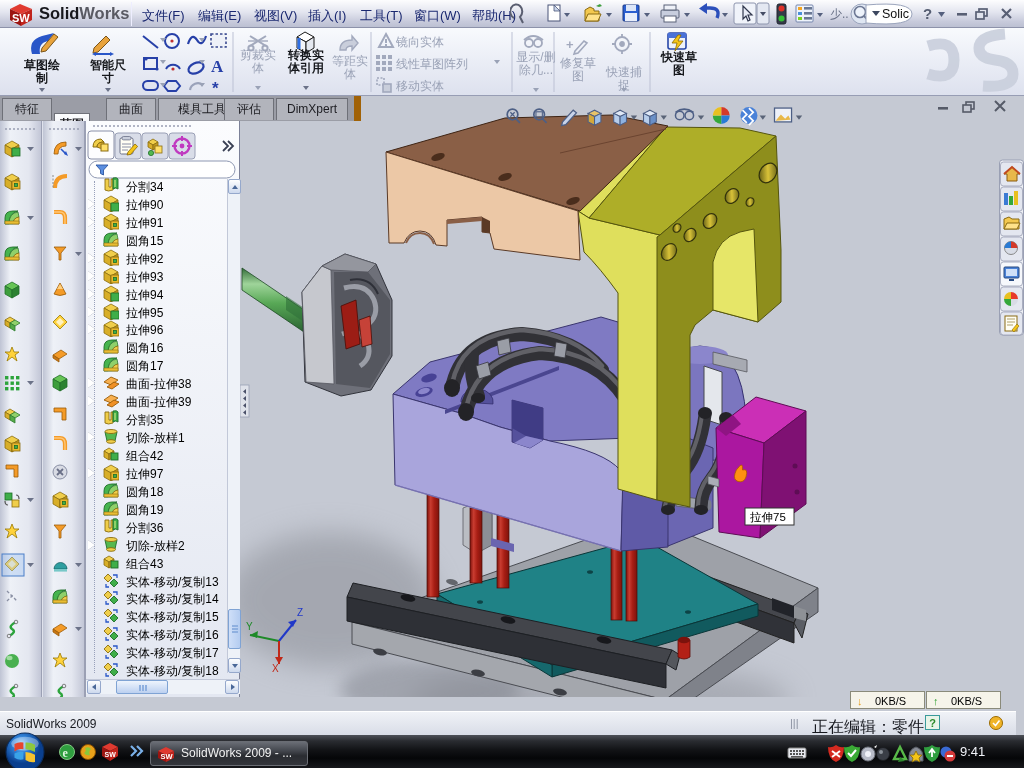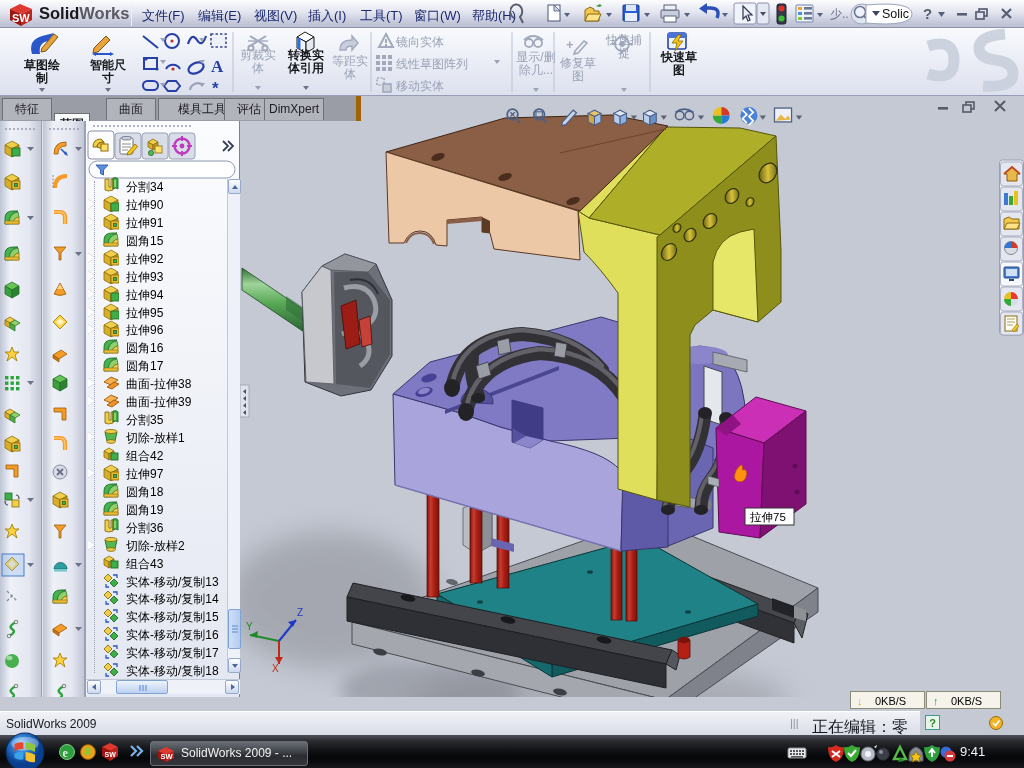--- a/index.html
+++ b/index.html
@@ -13,41 +13,41 @@
 .menu { top:7px; font-size:13px; color:#1a2870; }
 
 #cmdbar { left:0; top:28px; width:1024px; height:68px;
   background:linear-gradient(#f8fafd,#e9ecf5 55%,#dde1ee);
   border-bottom:1px solid #979db4; }
 .cbtxt { font-size:12px; line-height:13px; text-align:center; color:#9aa2b6; }
 .cbtxt.on { color:#16181c; font-weight:bold; }
 .dd { width:0; height:0; border-left:3px solid transparent; border-right:3px solid transparent; border-top:4px solid #6b7288; }
 .ddg { border-top-color:#9aa2b6; }
 
-#tabband { left:0; top:96px; width:361px; height:25px; background:#9b9da6; border-right:5px solid #a16207; }
+#tabband { left:0; top:96px; width:361px; height:25px; background:#9b9da6; border-right:7px solid #a16207; }
 .tab { top:2px; height:22px; background:#b2b4bc; border:1px solid #6e7078; border-bottom:none;
   font-size:12px; color:#1d1d22; text-align:center; line-height:21px; }
 .tab.active { background:linear-gradient(#fcfdfe,#e9ebf1); font-weight:bold; }
 
 #lefttools { left:0; top:121px; width:86px; height:576px; background:#dfe2ec; border-right:1px solid #9ba0b4; }
 .tcol { position:absolute; top:0; width:42px; height:576px;
   background:linear-gradient(90deg,#bfc4d4,#eef1f7 25%,#e4e7f0 70%,#c2c6d6);
   border-right:1px solid #9ba0b4; }
 
 #tree { left:86px; top:121px; width:154px; height:576px;
   background:linear-gradient(#fbfcfe,#e3e7f1); border-right:1px solid #7c8198; }
 .trow { position:absolute; left:0; width:140px; height:18px; font-size:12px; color:#000; }
 .trow span { position:absolute; left:40px; top:2px; white-space:nowrap; }
 .texp { position:absolute; left:2px; top:4px; width:0; height:0;
   border-top:5px solid transparent; border-bottom:5px solid transparent; border-left:7px solid #fff;
   filter:drop-shadow(0 0 0.6px #777e92); }
 .ticon { position:absolute; left:17px; top:0px; }
 
 #modeltabs { left:0; top:697px; width:1024px; height:14px; background:#cdd1da; border-top:1px solid #9aa0b2; }
-#statusbar { left:0; top:711px; width:920px; height:24px;
+#statusbar { left:0; top:711px; width:1016px; height:24px;
   background:linear-gradient(#f0f2f7,#d9dde7); border-top:1px solid #fff; }
 #taskbar { left:0; top:735px; width:1024px; height:33px;
   background:linear-gradient(#4e5158 0%, #2a2c31 18%, #121316 45%, #050608 70%, #17181c 100%); }
 .tbtn { top:739px; height:25px; border:1px solid #6a6d74; border-radius:3px;
   background:linear-gradient(#56595f,#33353a 40%,#1c1e22 60%,#26282d);
   color:#f2f2f2; font-size:12px; line-height:23px; }
 </style>
 </head>
 <body>
 <div id="root">
@@ -258,21 +258,21 @@
     <div class="abs cbtxt on" style="left:8px;top:31px;width:68px;">草图绘<br>制</div>
     <div class="abs cbtxt on" style="left:74px;top:31px;width:68px;">智能尺<br>寸</div>
     <div class="abs cbtxt" style="left:224px;top:21px;width:68px;">剪裁实<br>体</div>
     <div class="abs cbtxt on" style="left:272px;top:21px;width:68px;">转换实<br>体引用</div>
     <div class="abs cbtxt" style="left:316px;top:27px;width:68px;">等距实<br>体</div>
     <div class="abs cbtxt" style="left:396px;top:8px;">镜向实体</div>
     <div class="abs cbtxt" style="left:396px;top:30px;">线性草图阵列</div>
     <div class="abs cbtxt" style="left:396px;top:52px;">移动实体</div>
     <div class="abs cbtxt" style="left:508px;top:23px;width:56px;">显示/删<br>除几...</div>
     <div class="abs cbtxt" style="left:548px;top:29px;width:60px;">修复草<br>图</div>
-    <div class="abs cbtxt" style="left:594px;top:6px;width:60px;">快速捕<br>捉</div>
+    <div class="abs cbtxt" style="left:594px;top:38px;width:60px;">快速捕<br>捉</div>
     <div class="abs cbtxt on" style="left:648px;top:23px;width:62px;">快速草<br>图</div>
 
     <div class="abs dd" style="left:39px;top:60px;"></div>
     <div class="abs dd" style="left:105px;top:60px;"></div>
     <div class="abs dd ddg" style="left:255px;top:58px;"></div>
     <div class="abs dd" style="left:303px;top:58px;"></div>
     <div class="abs dd ddg" style="left:494px;top:32px;"></div>
     <div class="abs dd ddg" style="left:533px;top:60px;"></div>
     <div class="abs dd ddg" style="left:621px;top:60px;"></div>
     <div class="abs dd ddg" style="left:160px;top:10px;"></div>
@@ -598,21 +598,21 @@
         </g>
       </g>
     </svg>
   </div>
   <div id="tabband" class="abs">
     <div class="abs tab" style="left:2px;width:50px;">特征</div>
     <div class="abs tab active" style="left:54px;width:36px;margin-top:15px;">草图</div>
     <div class="abs tab" style="left:106px;width:50px;">曲面</div>
     <div class="abs tab" style="left:158px;width:88px;">模具工具</div>
     <div class="abs tab" style="left:224px;width:50px;">评估</div>
-    <div class="abs tab" style="left:264px;width:60px;">DimXpert</div>
+    <div class="abs tab" style="left:276px;width:72px;">DimXpert</div>
   </div>
   <div id="lefttools" class="abs">
     <div class="tcol" style="left:0;"></div>
     <div class="tcol" style="left:43px;"></div>
     <svg class="abs" style="left:0;top:0;" width="86" height="576" viewBox="0 0 86 576">
 
       <g fill="#9aa0b4">
         <rect x="4" y="6" width="34" height="2" fill="url(#)" opacity="0"></rect>
       </g>
       <g fill="#989eb2">

